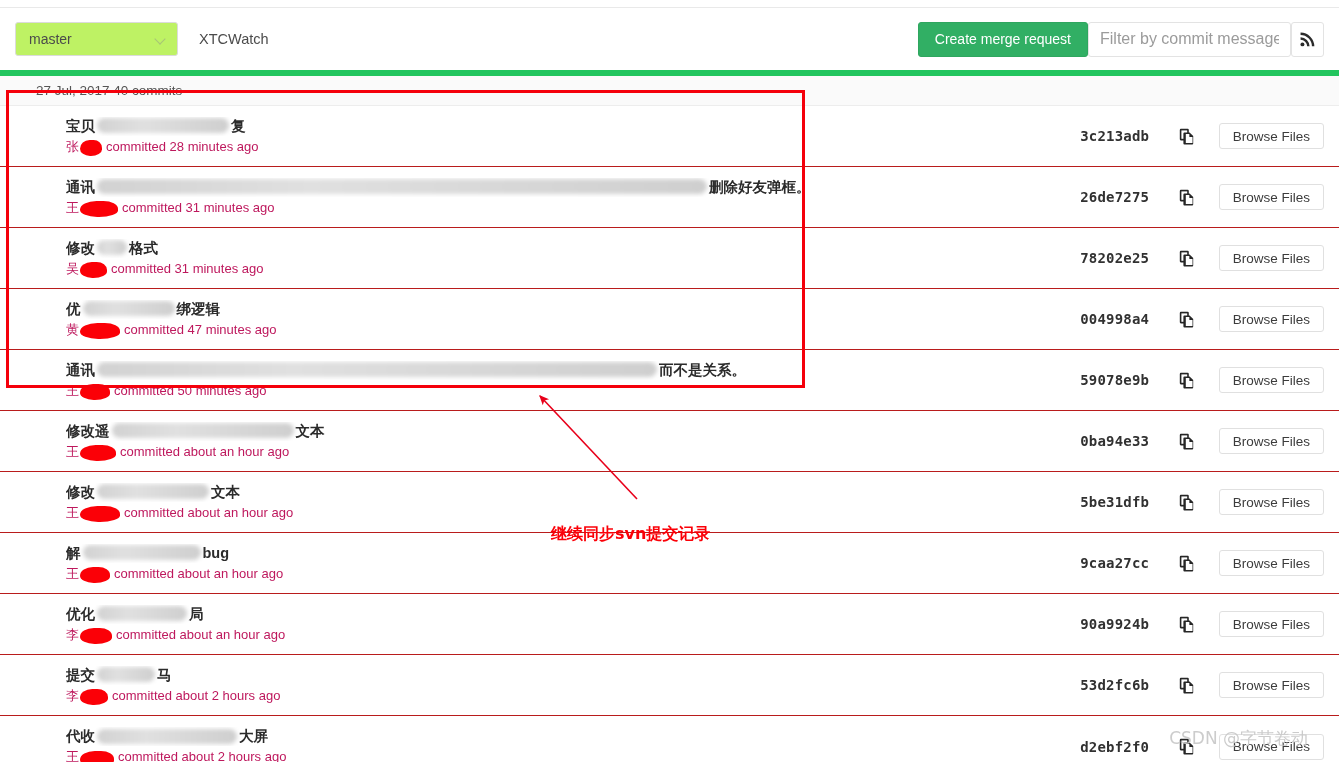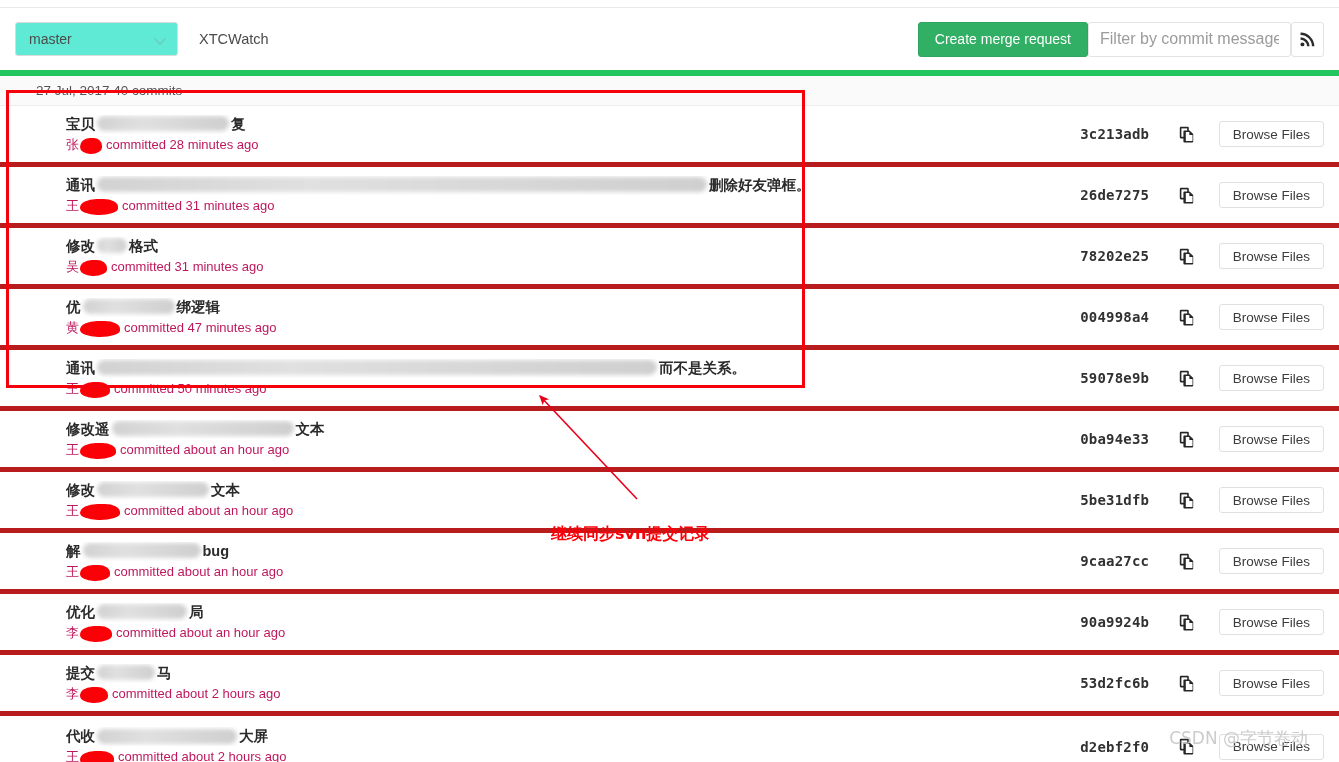--- a/index.html
+++ b/index.html
@@ -20,21 +20,21 @@
     position: relative;
     height: 62px;
     display: flex;
     align-items: center;
     padding: 0 15px;
     background: #fff;
   }
   .branch-select {
     width: 163px; height: 34px;
     border: 1px solid #dbdbdb; border-radius: 3px;
-    background: #5eead4;
+    background: #bef264;
     display: flex; align-items: center; justify-content: space-between;
     padding: 0 10px 0 13px;
     font-size: 14px; color: #4b4b4b;
     cursor: pointer;
   }
   .chev {
     width: 11px; height: 11px; position: relative; opacity: .45;
   }
   .chev::after {
     content: ""; position: absolute; left: 0; top: 1px;
@@ -84,21 +84,21 @@
     font-size: 13.5px; color: #555;
   }
 
   
   .commit-list { position: relative; }
   .commit-row {
     position: relative;
     display: flex; align-items: center;
     height: 61px;
     padding: 0 15px 0 15px;
-    border-bottom: 5px solid #b91c1c;
+    border-bottom: 1px solid #b91c1c;
     background: #fff;
   }
   .commit-row:last-child { border-bottom: none; }
 
   .avatar {
     width: 37px; height: 37px; min-width: 37px;
     border-radius: 50%;
     margin-left: 3px; margin-right: 11px;
     overflow: hidden;
     background: #fff;

